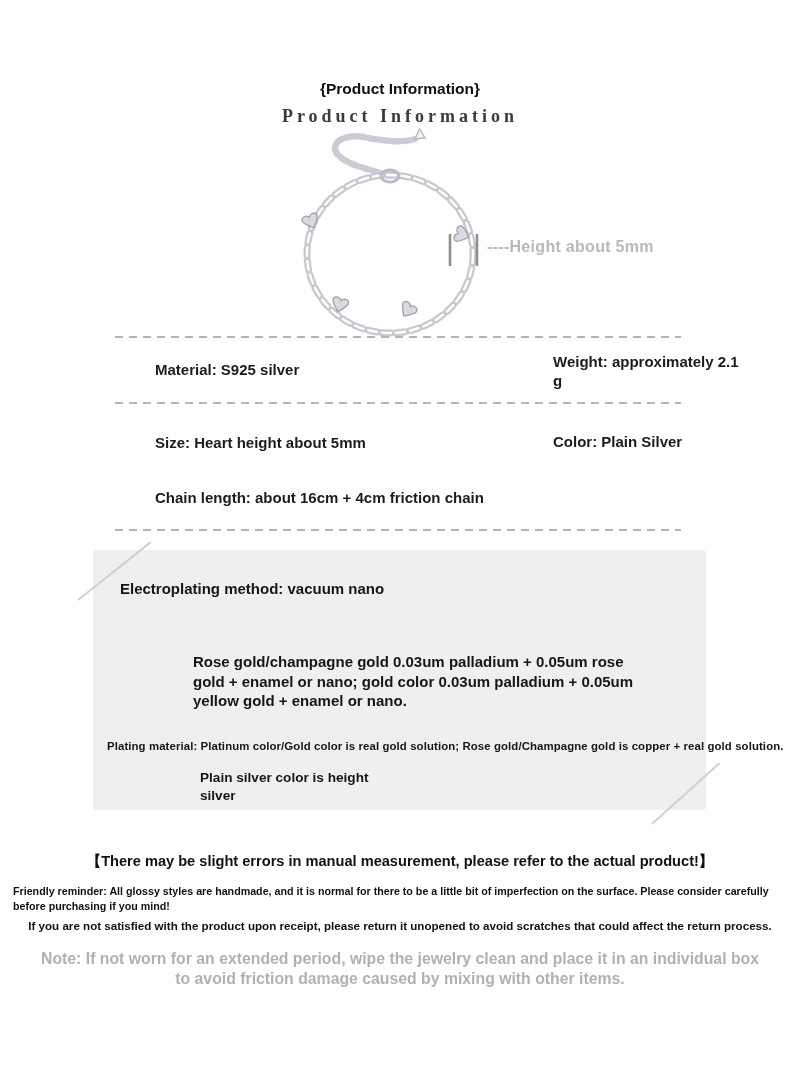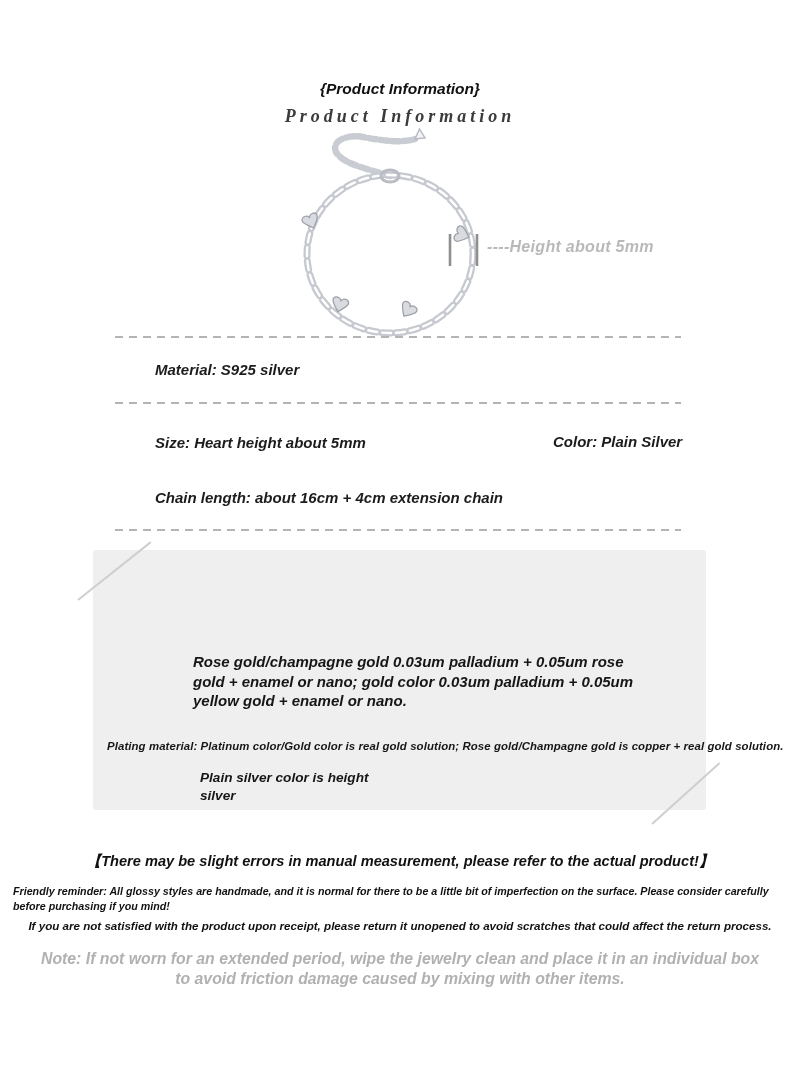--- a/index.html
+++ b/index.html
@@ -3,21 +3,20 @@
 <meta charset="utf-8">
 <style>
   html,body{margin:0;padding:0;background:#ffffff;}
   .canvas{
     position:relative;
     width:800px;height:1083px;
     background:#ffffff;
     font-family:"Liberation Sans", sans-serif;
     color:#1c1c1c;
     overflow:hidden;
-    font-style:italic;
   }
   .abs{position:absolute;}
   .title-bracketed{
     left:0;top:80px;width:800px;text-align:center;
     font-size:15.5px;font-weight:700;color:#111;
   }
   .title-serif{
     left:0;top:106px;width:800px;text-align:center;
     font-family:"Liberation Serif", serif;
     font-size:18px;font-weight:700;letter-spacing:4px;color:#3b3b3b;
@@ -91,34 +90,36 @@
 
     <line x1="157" y1="108" x2="157" y2="140" stroke="#8f8f8f" stroke-width="2.6"></line>
     <line x1="184" y1="108" x2="184" y2="140" stroke="#8f8f8f" stroke-width="2.6"></line>
   </svg>
 
   <div class="abs height-note">----Height about 5mm</div>
 
   <div class="abs dashline" style="top:336px"></div>
 
   <div class="abs spec spec-left" style="top:361px">Material: S925 silver</div>
+  <div class="abs spec spec-right" style="top:353px">Weight: approximately 2.1 g</div>
 
   <div class="abs dashline" style="top:402px"></div>
 
   <div class="abs spec spec-left" style="top:434px">Size: Heart height about 5mm</div>
   <div class="abs spec spec-right" style="top:433px">Color: Plain Silver</div>
 
-  <div class="abs spec spec-left" style="top:489px">Chain length: about 16cm + 4cm extension chain</div>
+  <div class="abs spec spec-left" style="top:489px">Chain length: about 16cm + 4cm friction chain</div>
 
   <div class="abs dashline" style="top:529px"></div>
 
   <div class="abs graybox"></div>
   <div class="abs diag" style="left:78px;top:599px;width:93px;transform:rotate(-38.5deg)"></div>
   <div class="abs diag" style="left:652px;top:823px;width:91px;transform:rotate(-42deg)"></div>
 
+  <div class="abs box-text electro">Electroplating method: vacuum nano</div>
   <div class="abs box-text rosegold">Rose gold/champagne gold 0.03um palladium + 0.05um rose gold + enamel or nano; gold color 0.03um palladium + 0.05um yellow gold + enamel or nano.</div>
   <div class="abs box-text platingmat">Plating material: Platinum color/Gold color is real gold solution; Rose gold/Champagne gold is copper + real gold solution.</div>
   <div class="abs box-text plainsilver">Plain silver color is height silver</div>
 
   <div class="abs note-measure">【There may be slight errors in manual measurement, please refer to the actual product!】</div>
   <div class="abs note-friendly">Friendly reminder: All glossy styles are handmade, and it is normal for there to be a little bit of imperfection on the surface. Please consider carefully before purchasing if you mind!</div>
   <div class="abs note-return">If you are not satisfied with the product upon receipt, please return it unopened to avoid scratches that could affect the return process.</div>
   <div class="abs note-storage">Note: If not worn for an extended period, wipe the jewelry clean and place it in an individual box to avoid friction damage caused by mixing with other items.</div>
 
 </div>

